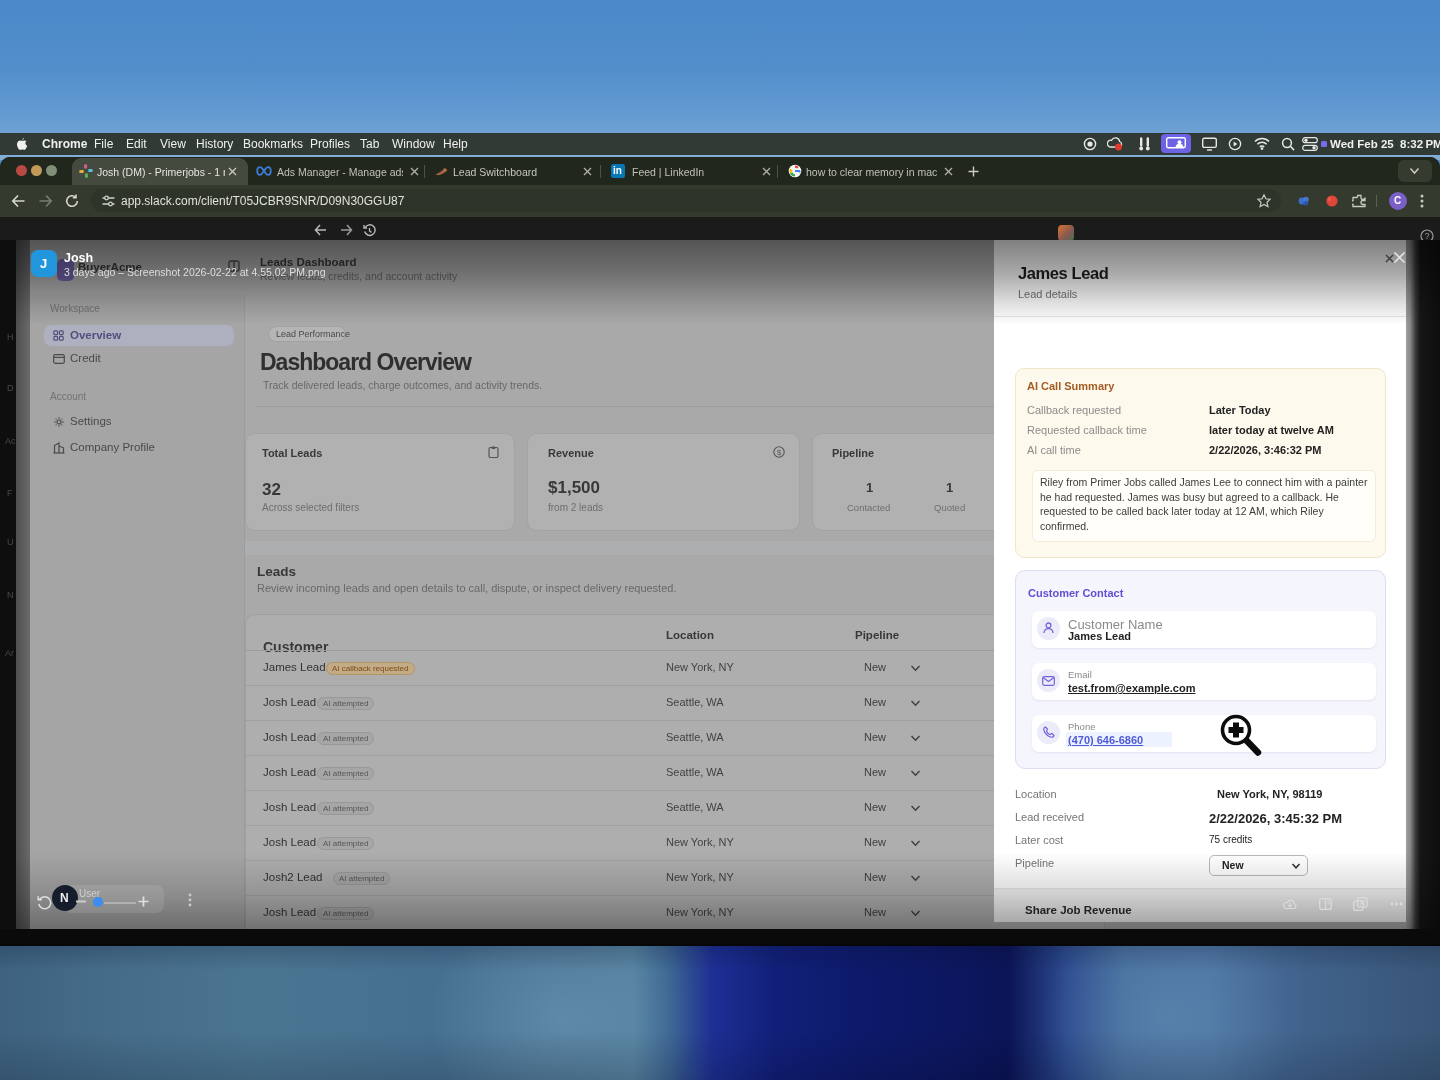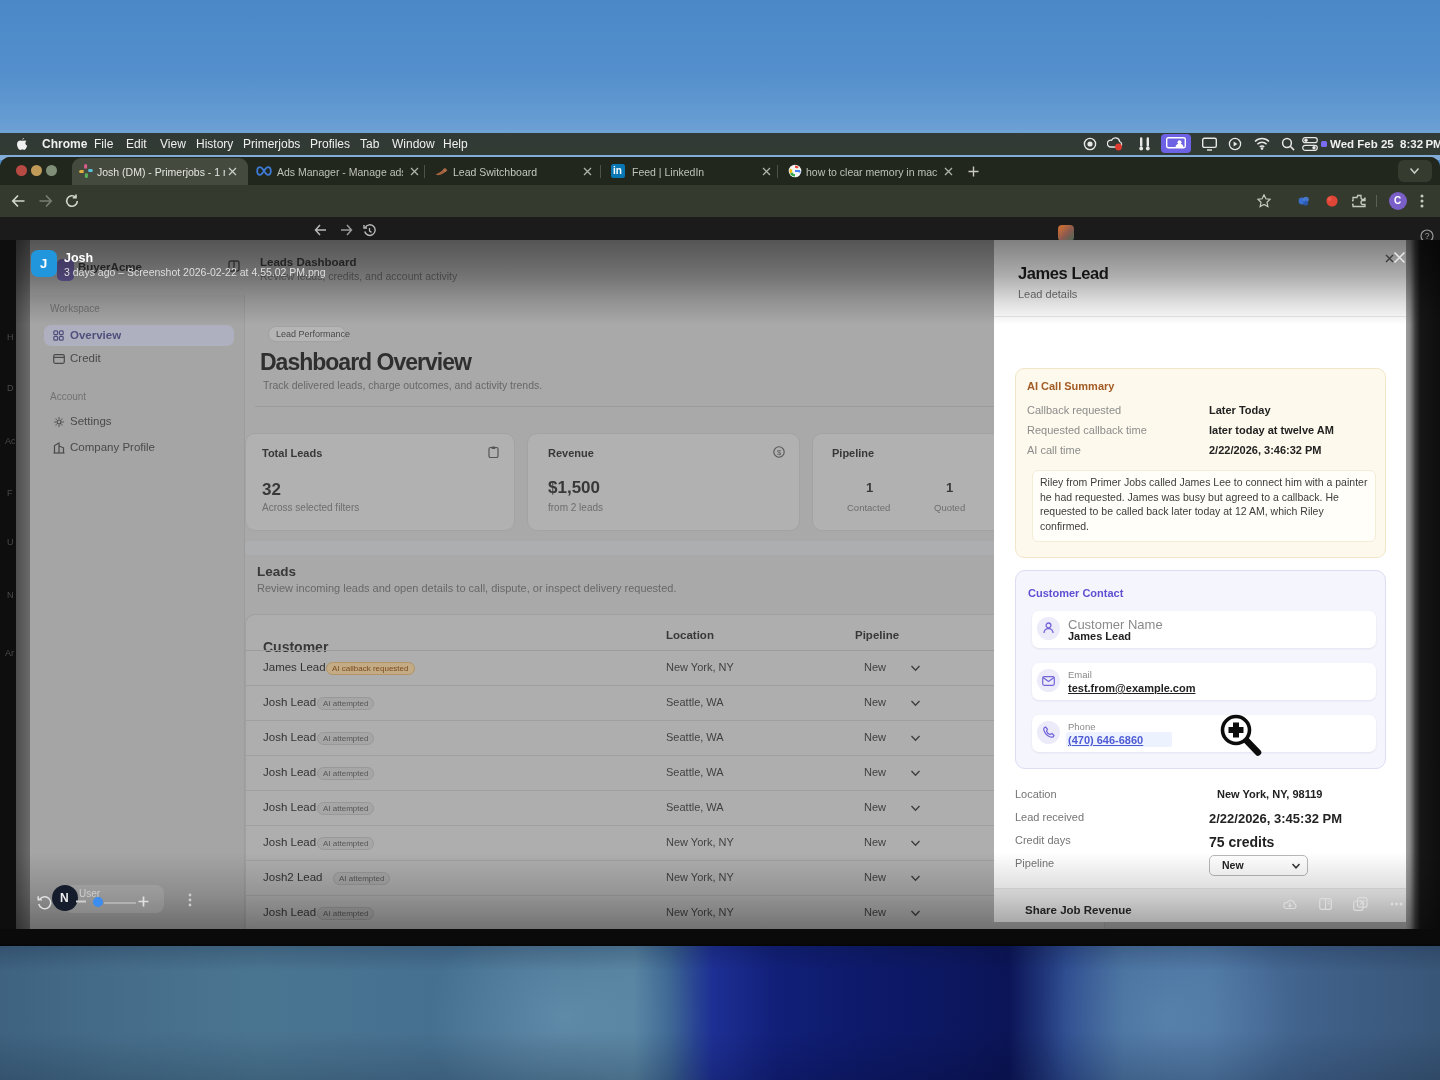--- a/index.html
+++ b/index.html
@@ -44,21 +44,21 @@
   <div class="abs" id="menubar">
     <svg class="abs" style="left:16px;top:4px" width="12" height="14" viewBox="0 0 12 14">
         <path d="M8.3 3.4c-.8 0-1.5.4-2 .4-.5 0-1.2-.4-2-.4C2.6 3.4 1 4.8 1 7.3c0 2.8 2 5.7 3.3 5.7.6 0 1-.4 1.9-.4s1.3.4 1.9.4c1.3 0 3-2.8 3-4.4-1.2-.6-1.7-1.4-1.7-2.4 0-.9.5-1.7 1.2-2.1-.5-.5-1.3-.7-2.3-.7z" fill="#f0f0f0"></path>
         <path d="M6.2 2.8c.8-.1 1.7-.8 1.9-1.8-.9.1-1.8.9-1.9 1.8z" fill="#f0f0f0"></path>
       </svg>
     <span style="left:42px;font-weight:bold">Chrome</span>
     <span style="left:94px">File</span>
     <span style="left:126px">Edit</span>
     <span style="left:160px">View</span>
     <span style="left:196px">History</span>
-    <span style="left:243px">Primerjobs</span>
+    <span style="left:243px">Bookmarks</span>
     <span style="left:310px">Profiles</span>
     <span style="left:360px">Tab</span>
     <span style="left:392px">Window</span>
     <span style="left:443px">Help</span>
 
     <svg class="abs" style="left:1083px;top:4px" width="14" height="14" viewBox="0 0 14 14">
         <circle cx="7" cy="7" r="5.6" fill="none" stroke="#e8e8e8" stroke-width="1.4"></circle>
         <circle cx="7" cy="7" r="2.6" fill="#e8e8e8"></circle>
       </svg>
     <svg class="abs" style="left:1107px;top:4px" width="16" height="14" viewBox="0 0 16 14">
@@ -172,20 +172,28 @@
       <svg class="abs" style="left:11px;top:9px" width="15" height="14" viewBox="0 0 15 14">
           <path d="M7 1.5 L1.8 7 L7 12.5 M2.2 7 H13.5" fill="none" stroke="#d2d5cc" stroke-width="1.7"></path>
         </svg>
       <svg class="abs" style="left:38px;top:9px" width="15" height="14" viewBox="0 0 15 14">
           <path d="M8 1.5 L13.2 7 L8 12.5 M12.8 7 H1.5" fill="none" stroke="#777d70" stroke-width="1.7"></path>
         </svg>
       <svg class="abs" style="left:65px;top:9px" width="14" height="14" viewBox="0 0 14 14">
           <path d="M12.3 7 a5.3 5.3 0 1 1 -1.6 -3.8" fill="none" stroke="#d2d5cc" stroke-width="1.6"></path>
           <path d="M11 0.5 v3.2 h-3.2" fill="none" stroke="#d2d5cc" stroke-width="1.6"></path>
         </svg>
+      <div class="abs" id="urlpill">
+        <svg class="abs" style="left:11px;top:5.5px" width="13" height="12" viewBox="0 0 13 12">
+            <path d="M0.5 3 h12 M0.5 9 h12" stroke="#cfd3c9" stroke-width="1.3"></path>
+            <circle cx="4.5" cy="3" r="1.8" fill="#272d22" stroke="#cfd3c9" stroke-width="1.3"></circle>
+            <circle cx="8.5" cy="9" r="1.8" fill="#272d22" stroke="#cfd3c9" stroke-width="1.3"></circle>
+          </svg>
+        <span class="abs" style="left:30px;top:4.5px;font-size:12px">app.slack.com/client/T05JCBR9SNR/D09N30GGU87</span>
+      </div>
       <svg class="abs" style="left:1257px;top:9px" width="14" height="14" viewBox="0 0 14 14">
           <path d="M7 0.8 L8.9 4.8 L13.2 5.3 L10 8.3 L10.9 12.6 L7 10.4 L3.1 12.6 L4 8.3 L0.8 5.3 L5.1 4.8 z" fill="none" stroke="#c6cabf" stroke-width="1.2"></path>
         </svg>
       <svg class="abs" style="left:1297px;top:9px" width="14" height="14" viewBox="0 0 14 14">
           <circle cx="5" cy="7" r="3.4" fill="#3a6fd0"></circle>
           <circle cx="9" cy="5.5" r="2.8" fill="#4a80dd" opacity="0.85"></circle>
           <circle cx="8.6" cy="9" r="2.6" fill="#2a5cc0" opacity="0.8"></circle>
         </svg>
       <svg class="abs" style="left:1325px;top:9px" width="14" height="14" viewBox="0 0 14 14">
           <circle cx="7" cy="7" r="5.6" fill="#e04638"></circle>
@@ -411,22 +419,22 @@
             <path d="M2.5 1 L4.5 3 L3.5 5 C4 6.5 5.5 8 7 8.5 L9 7.5 L11 9.5 C10.5 11 9 11.5 7.5 11 C4.5 10 2 7.5 1 4.5 C0.5 3 1 1.5 2.5 1 z" fill="none" stroke="#7265d8" stroke-width="1.2"></path>
           </svg>
         <span class="abs" style="left:74px;top:481px;font-size:9.5px;color:#8a8a8a">Phone</span>
         <div class="abs" style="left:72px;top:492px;width:106px;height:15px;background:rgba(130,160,255,0.14);border-radius:2px"></div>
         <span class="abs" style="left:74px;top:494px;font-size:11px;font-weight:bold;color:#4f5bd5;text-decoration:underline">(470) 646-6860</span>
 
         <span class="abs" style="left:21px;top:548px;font-size:11px;color:#757575">Location</span>
         <span class="abs" style="left:223px;top:548px;font-size:11px;font-weight:bold;color:#222">New York, NY, 98119</span>
         <span class="abs" style="left:21px;top:571px;font-size:11px;color:#757575">Lead received</span>
         <span class="abs" style="left:215px;top:571px;font-size:13px;font-weight:bold;color:#222">2/22/2026, 3:45:32 PM</span>
-        <span class="abs" style="left:21px;top:594px;font-size:11px;color:#757575">Credit days</span>
-        <span class="abs" style="left:215px;top:594px;font-size:14px;font-weight:bold;color:#222">75 credits</span>
+        <span class="abs" style="left:21px;top:594px;font-size:11px;color:#757575">Later cost</span>
+        <span class="abs" style="left:215px;top:594px;font-size:10px;font-weight:normal;color:#222">75 credits</span>
         <span class="abs" style="left:21px;top:617px;font-size:11px;color:#757575">Pipeline</span>
         <div class="abs" style="left:215px;top:615px;width:99px;height:21px;background:#fff;border:1px solid #b9b9b9;border-radius:5px"></div>
         <span class="abs" style="left:228px;top:619px;font-size:10.5px;font-weight:bold;color:#222">New</span>
         <svg class="abs" style="left:297px;top:623px" width="10" height="7" viewBox="0 0 10 7">
             <path d="M1.5 1 L5 4.8 L8.5 1" fill="none" stroke="#333" stroke-width="1.5"></path>
           </svg>
 
         <div class="abs" style="left:0;top:648px;width:412px;height:34px;background:#f3f3f3;border-top:1px solid #e8e8e8"></div>
         <span class="abs" style="left:31px;top:664px;font-size:11.5px;font-weight:bold;color:#2c2c2c">Share Job Revenue</span>
       </div>

